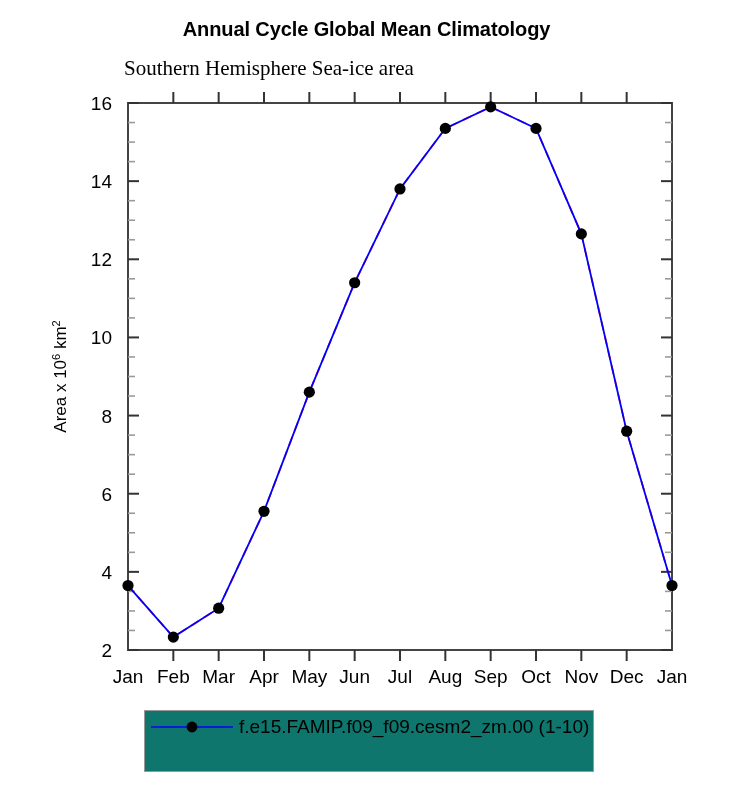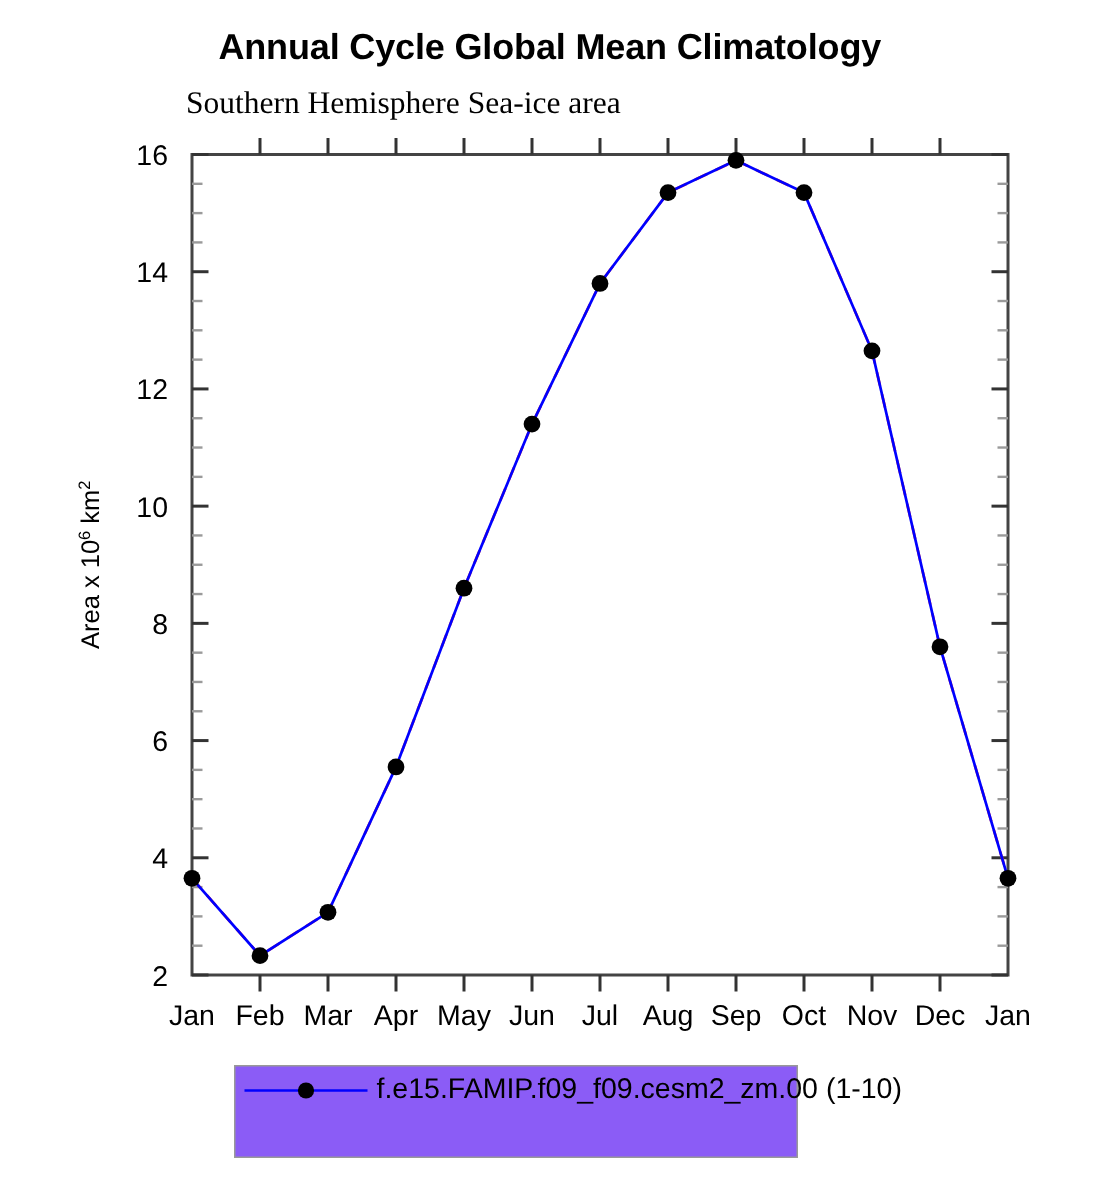--- a/index.html
+++ b/index.html
@@ -19,21 +19,21 @@
     position: relative;
     width: 733px;
     height: 790px;
   }
   .main-title {
     position: absolute;
     left: 0;
     top: 18px;
     width: 733px;
     text-align: center;
-    font-size: 24px;
+    font-size: 20px;
     font-weight: bold;
     letter-spacing: -0.1px;
   }
   .sub-title {
     position: absolute;
     left: 124px;
     top: 56px;
     font-size: 21px;
     font-weight: normal;
     font-family: Liberation Serif, serif;
@@ -51,26 +51,26 @@
   .ylabel-text {
     font-family: "Liberation Sans", sans-serif;
     font-size: 17px;
     fill: #000000;
   }
   .ylabel-sup {
     font-size: 11px;
   }
   .legend-box {
     position: absolute;
-    left: 156px;
+    left: 144px;
     top: 710px;
-    width: 376px;
+    width: 450px;
     height: 62px;
     border: 1px solid #999999;
-    background: #8b5cf6;
+    background: #0f766e;
     box-sizing: border-box;
   }
   .legend-row {
     position: relative;
     height: 31px;
     display: flex;
     align-items: center;
   }
   .legend-sample {
     width: 94px;

